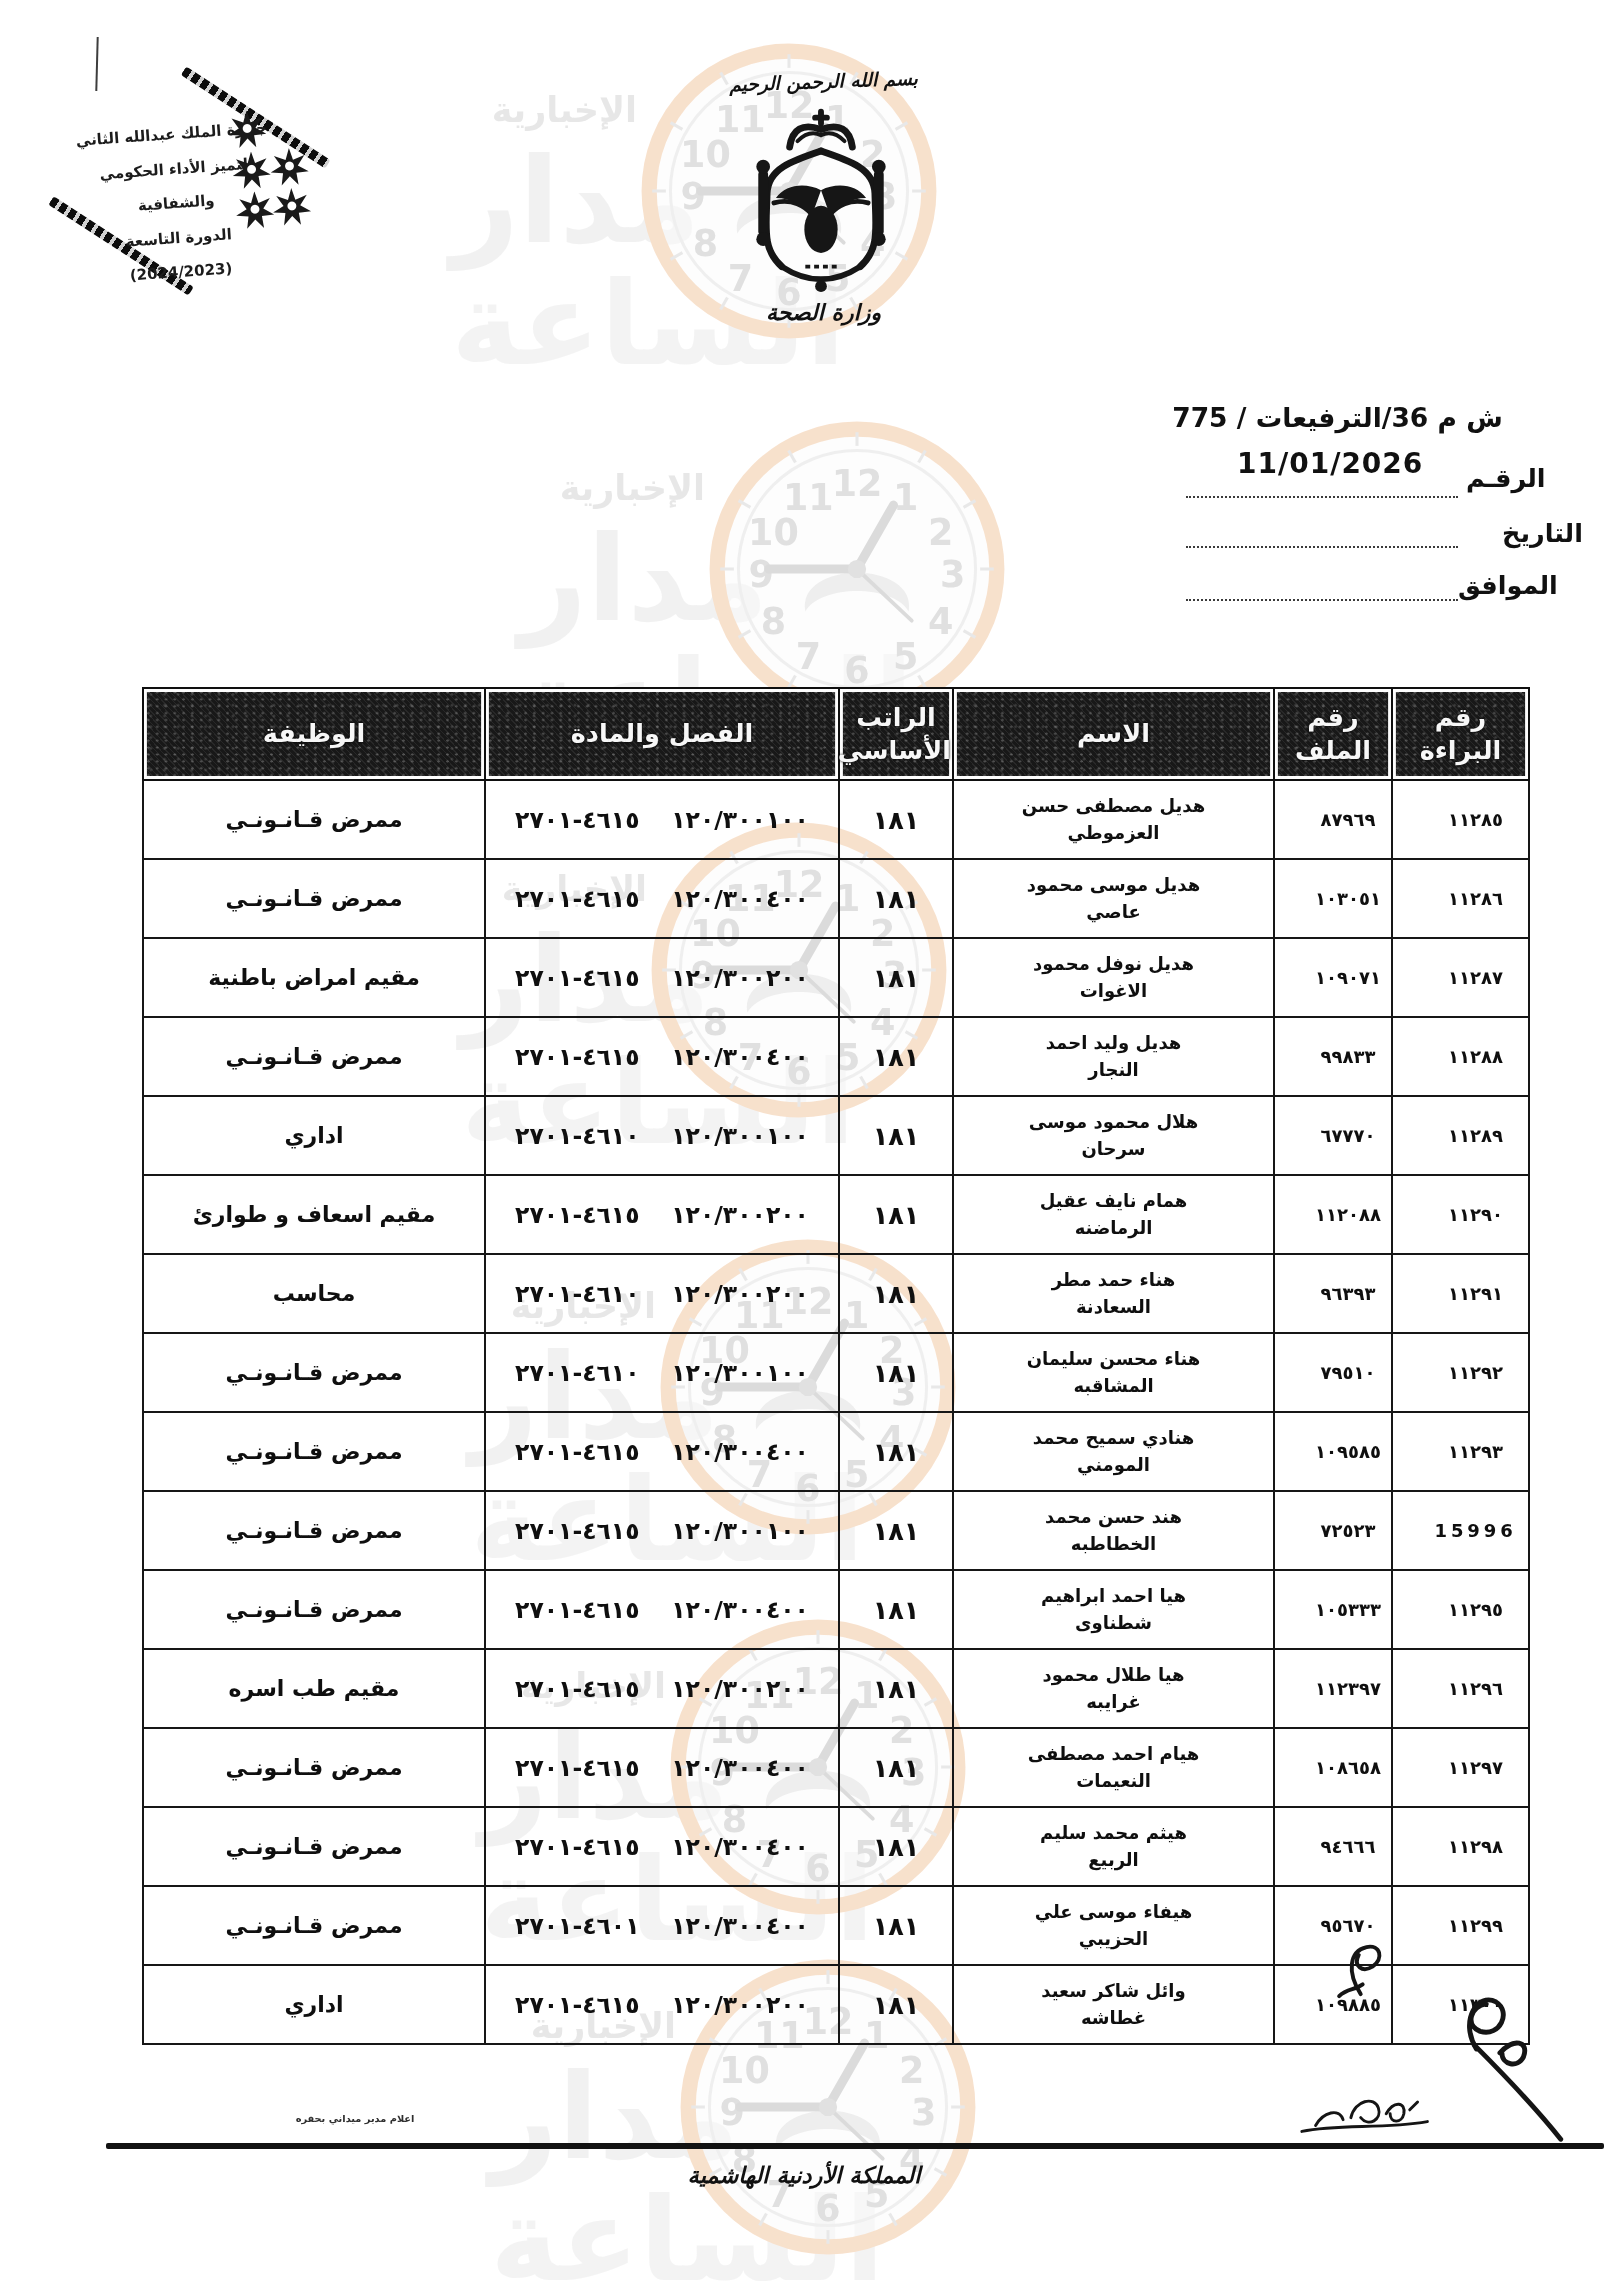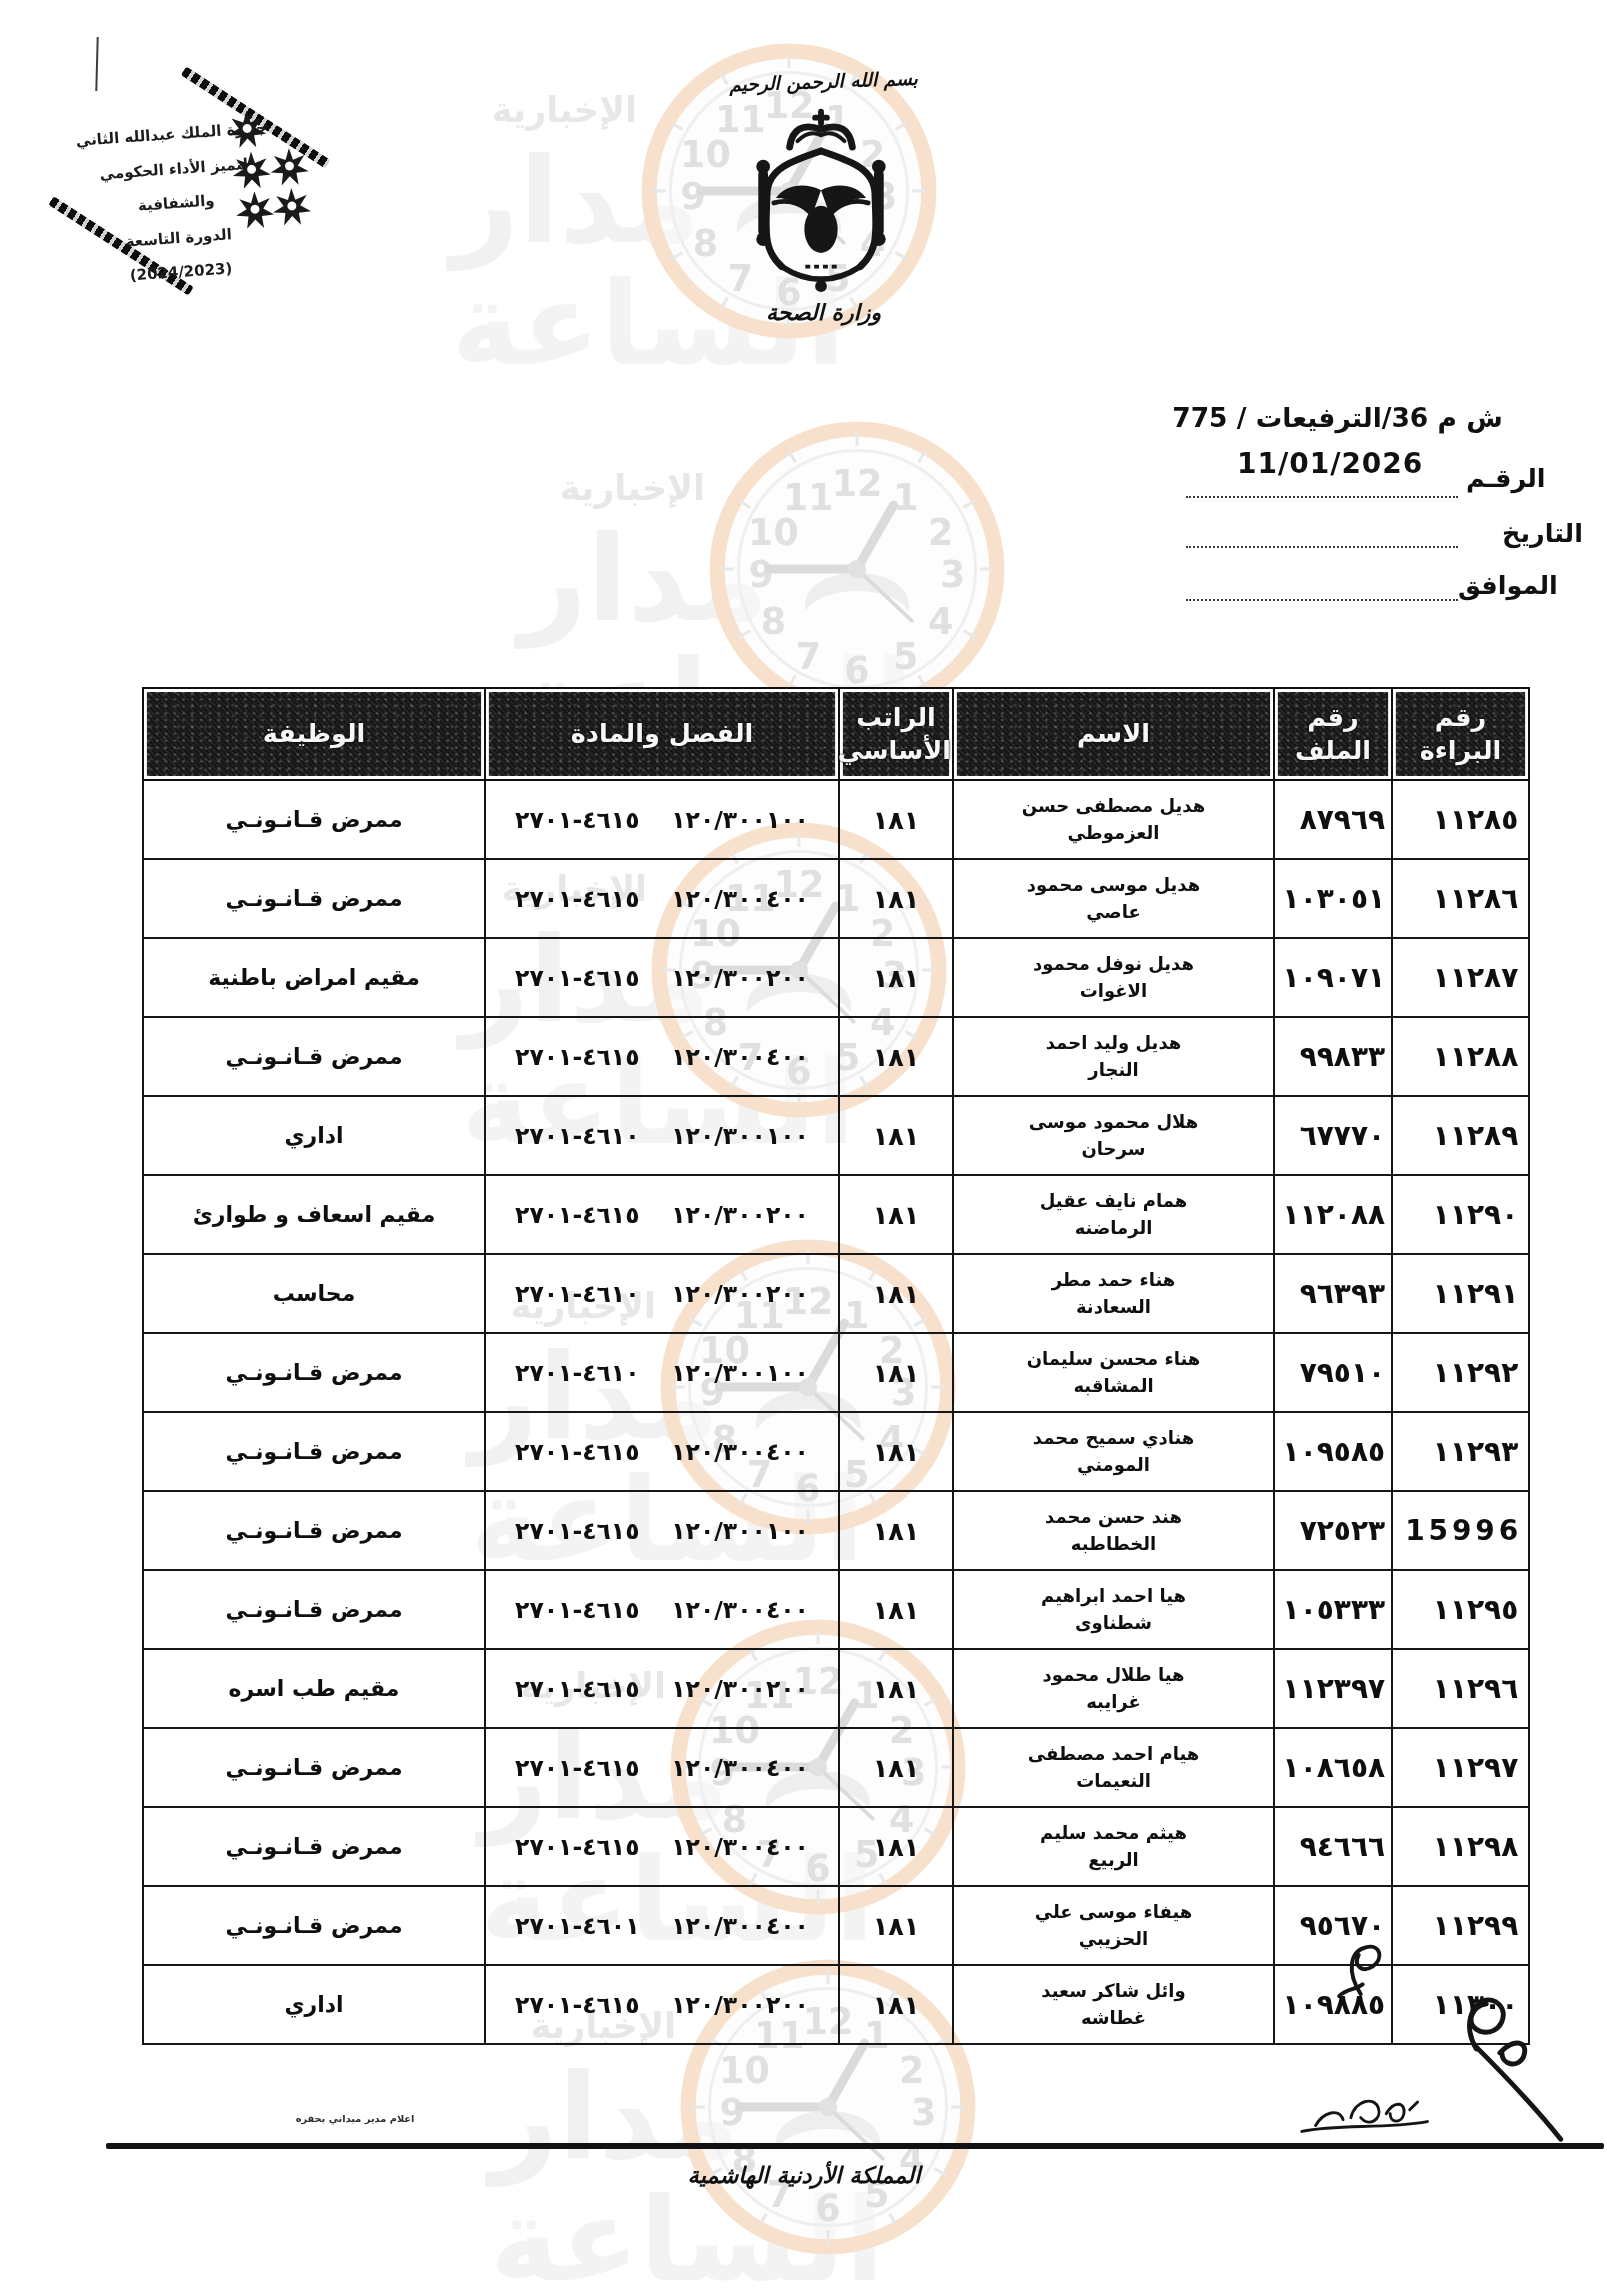--- a/index.html
+++ b/index.html
@@ -39,21 +39,21 @@
   .doc-table th{border:2.9px solid #0f0f0f;box-shadow:inset 0 0 0 2.9px #fdfdfd;height:88px;
     color:#f7f7f7;font-size:25.5px;font-weight:bold;line-height:1.3;white-space:pre-line;
     background-color:#181818;
     background-image:radial-gradient(rgba(255,255,255,.25) 1px,transparent 1.7px),
                      radial-gradient(rgba(255,255,255,.16) 1px,transparent 2px),
                      repeating-linear-gradient(47deg,rgba(255,255,255,.07) 0 1px,transparent 1px 3.9px);
     background-size:8.8px 6.9px,13.7px 10.8px,auto;text-shadow:0 0 2.9px #000;}
   .doc-table td{height:73px;text-align:center;vertical-align:middle;font-weight:bold;color:#0f0f0f;
                 background:transparent;padding:2px 5.9px;}
   td.c-name{font-size:18px;line-height:1.45;white-space:pre-line;}
-  td.c-patent,td.c-file{font-size:28px;letter-spacing:3.9px;padding-left:36px;}
+  td.c-patent,td.c-file{font-size:18px;letter-spacing:3.9px;padding-left:36px;}
   td.c-salary{font-size:25.5px;letter-spacing:2px;}
   td.c-chapter{font-size:23.5px;direction:ltr;word-spacing:23.5px;letter-spacing:1px;}
   td.c-job{font-size:22px;}
   
   .footline{left:106px;top:2143px;width:1498px;height:5.9px;background:#121212;z-index:2;border-radius:2px;}
   .note-small{left:247px;top:2113px;width:216px;font-size:9.8px;font-weight:bold;color:#2e2e2e;
               direction:rtl;text-align:center;z-index:3;}
   .kingdom{left:549px;top:2162px;width:510px;text-align:center;font-size:22.5px;font-weight:bold;
            font-style:italic;direction:rtl;z-index:2;}
   .contact{left:69px;top:2199px;width:1470px;text-align:center;font-size:19px;font-weight:bold;

